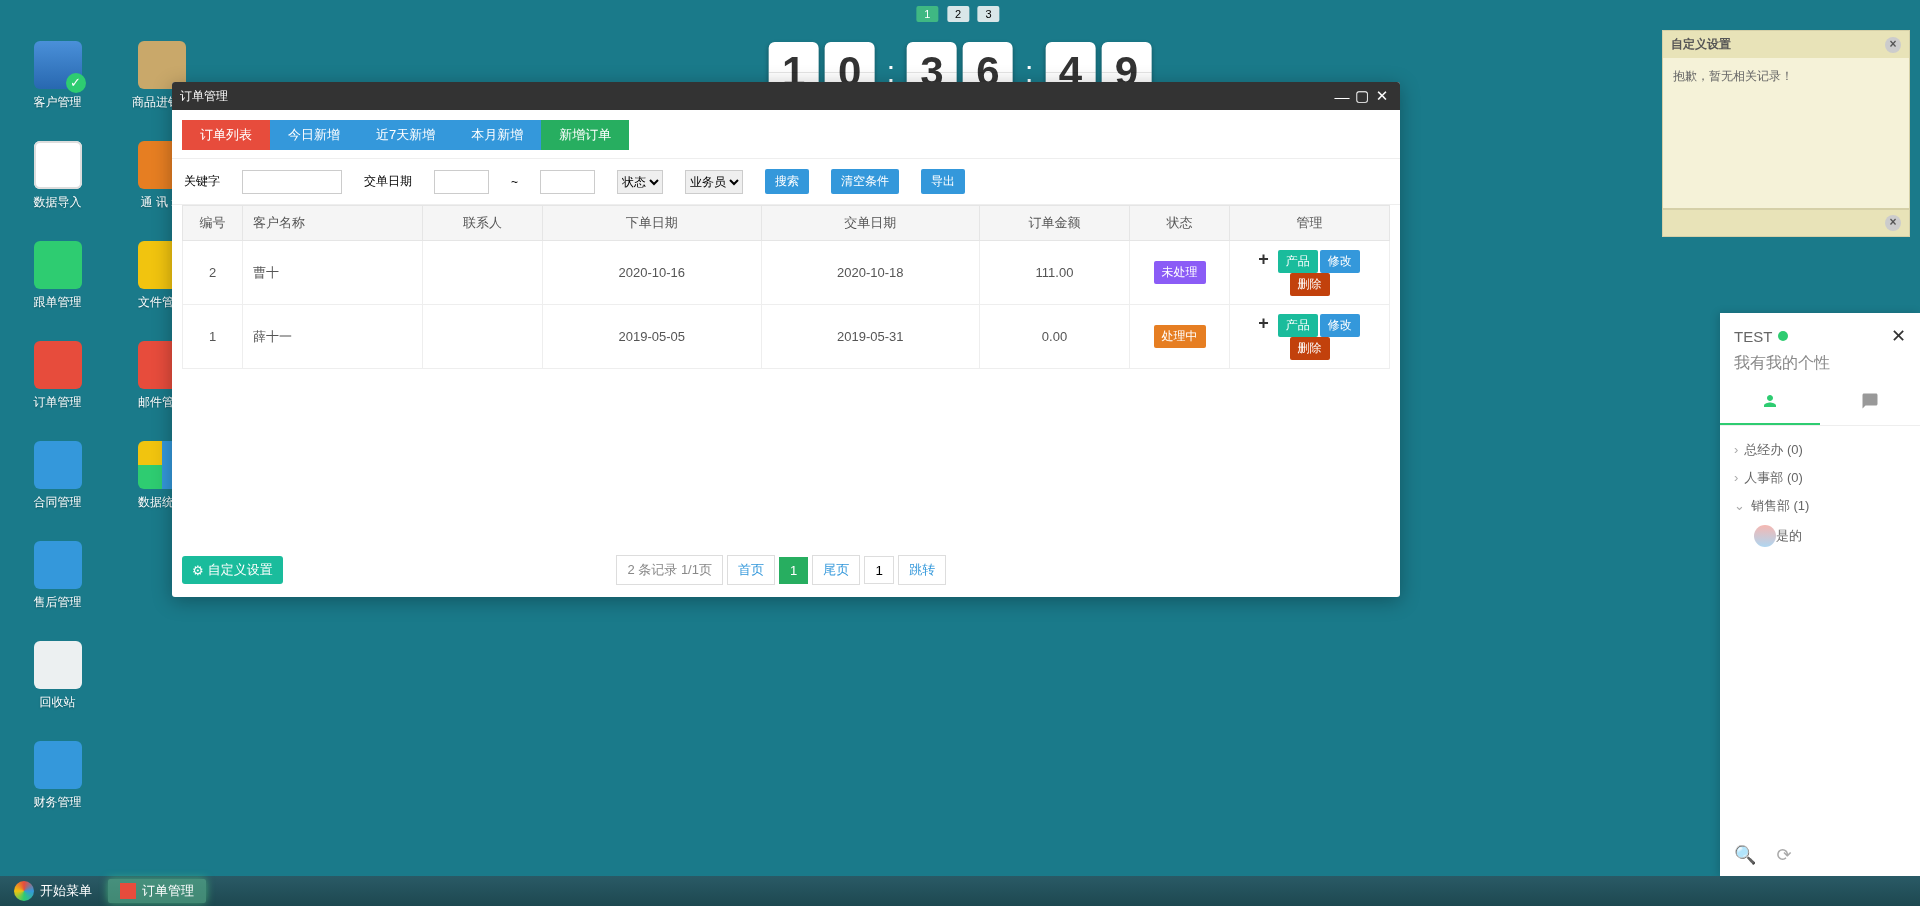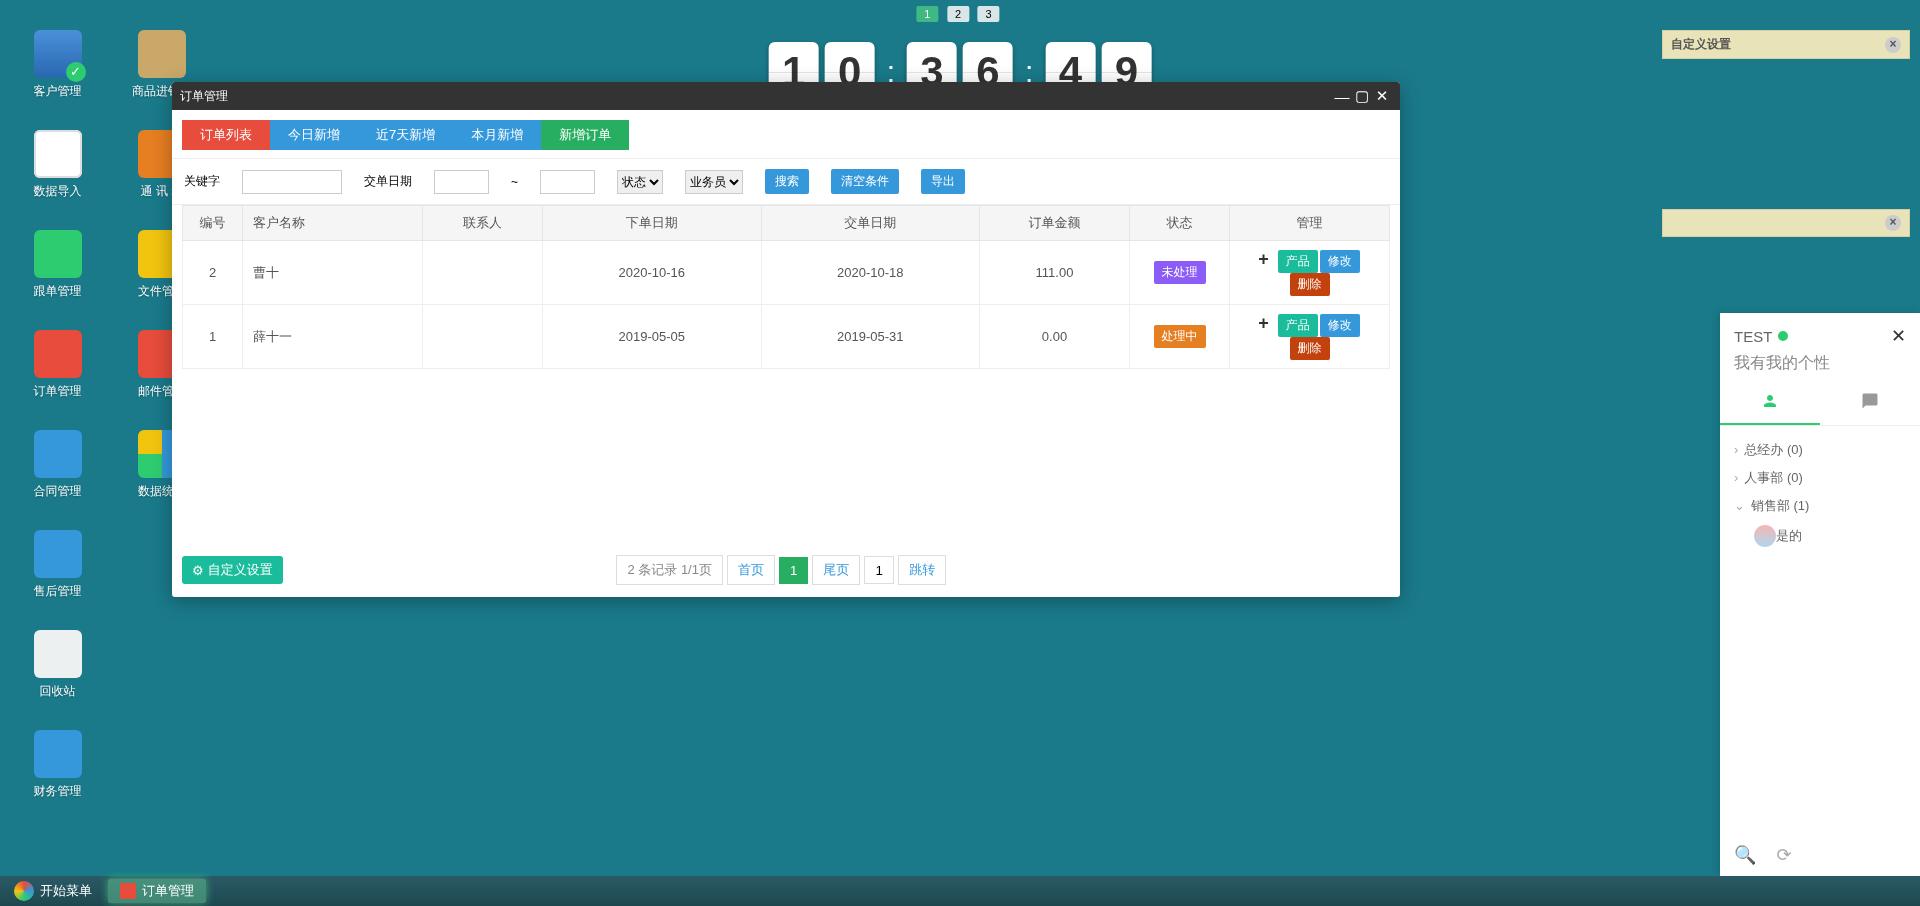--- a/index.html
+++ b/index.html
@@ -1,20 +1,20 @@
 <!DOCTYPE html>
 <html><head>
 <meta charset="utf-8">
 <style>
 * { margin: 0; padding: 0; box-sizing: border-box; font-family: "Microsoft YaHei", Arial, sans-serif; }
 body { background: #1a7a8a; width: 1920px; height: 906px; overflow: hidden; position: relative; }
 
 
 .desktop { position: absolute; top: 30px; left: 25px; }
-.icon-col { display: inline-block; vertical-align: top; margin-right: 35px; }
+.icon-col { display: inline-block; vertical-align: top; margin-right: 35px; margin-top: 11px; }
 .desktop-icon { width: 65px; text-align: center; margin-bottom: 30px; cursor: pointer; }
 .desktop-icon .icon-img { width: 48px; height: 48px; margin: 0 auto 5px; border-radius: 6px; }
 .desktop-icon .icon-label { color: #fff; font-size: 12px; text-shadow: 0 1px 2px rgba(0,0,0,.3); }
 
 
 .top-pager { position: absolute; top: 4px; left: 50%; transform: translateX(-50%); }
 .top-pager span { display: inline-block; padding: 2px 8px; font-size: 11px; background: #d9e6e8; margin-right: 4px; border-radius: 2px; cursor: pointer; }
 .top-pager span.active { background: #3fb883; color: #fff; }
 
 
@@ -175,20 +175,21 @@
         <div class="icon-img ic-stats"></div>
         <div class="icon-label">数据统计</div>
       </div></div>
 </div>
 
 <div class="reminder">
   <div class="hdr">
       <span>自定义设置</span>
       <span class="x">×</span>
     </div>
+  <div class="body">抱歉，暂无相关记录！</div>
 </div>
 <div class="reminder reminder2">
   <div class="hdr">
       <span></span>
       <span class="x">×</span>
     </div>
 </div>
 
 <div class="window">
   <div class="title-bar">

